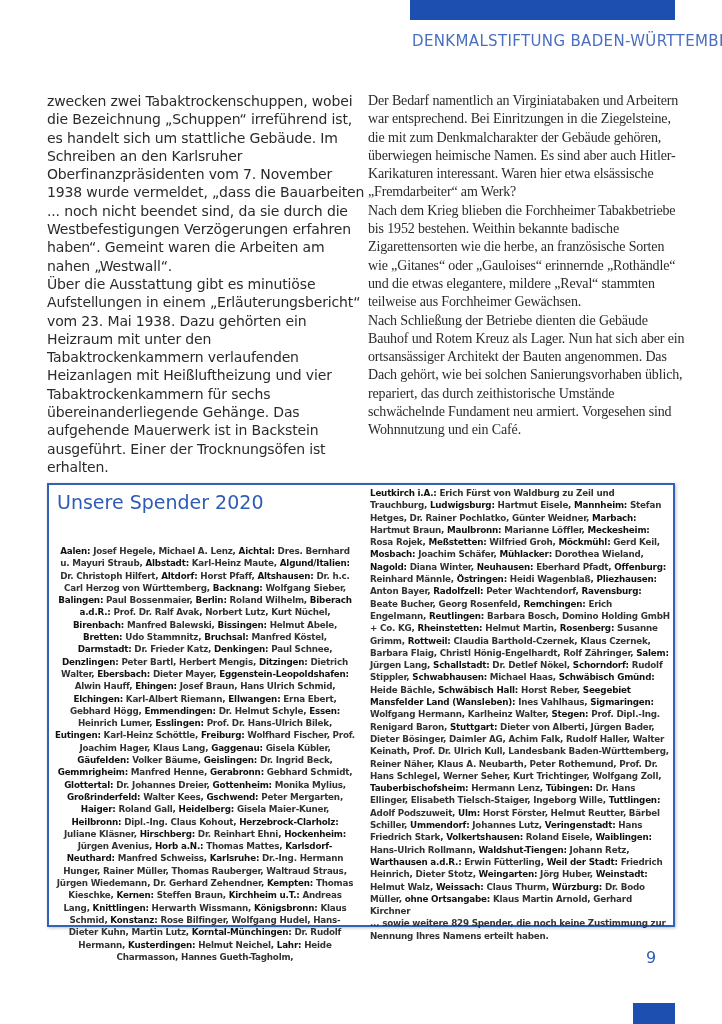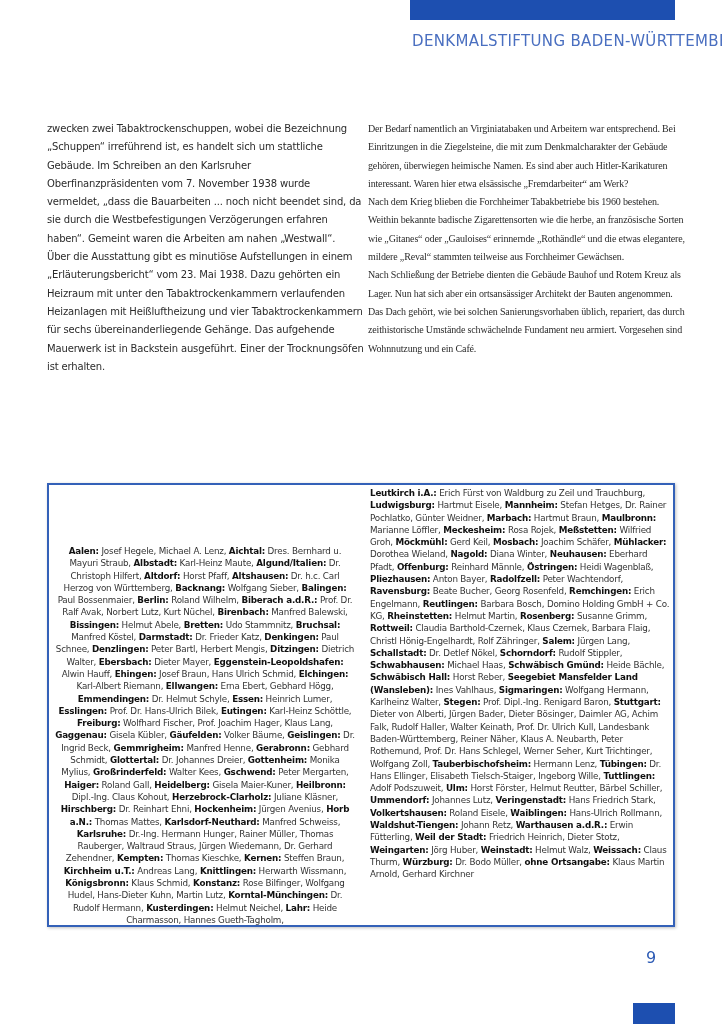--- a/index.html
+++ b/index.html
@@ -1,57 +1,59 @@
 <!DOCTYPE html>
 <html><head>
 <meta charset="utf-8">
 <style>
   html, body { margin: 0; padding: 0; background: #ffffff; }
   body { width: 722px; height: 1024px; position: relative; overflow: hidden;
          font-family: "DejaVu Sans", sans-serif; color: #2b2b2b; }
   .top-bar { position: absolute; left: 410px; top: 0; width: 265px; height: 20px; background: #1d4fb0; }
   .org-name { position: absolute; left: 412px; top: 32px; width: 265px; font-size: 15px;
               letter-spacing: 0.35px; color: #4a6fc0; white-space: nowrap; }
-  .col { position: absolute; top: 120px; width: 318px; font-size: 10px; line-height: 18.3px;
+  .col { position: absolute; top: 92px; width: 318px; font-size: 14px; line-height: 18.3px;
          color: #2b2b2b; letter-spacing: -0.15px; }
   .col p { margin: 0; }
   .col-left { left: 47px; }
   .col-right { left: 368px; font-family: Liberation Serif, serif; }
   .subheading { font-weight: bold; margin-top: 18px !important; }
   .donor-box { position: absolute; left: 47px; top: 483px; width: 628px; height: 444px;
                border: 2px solid #3461b8; box-sizing: border-box;
                box-shadow: 1px 1px 3px rgba(0,0,0,0.25); }
   .box-title { position: absolute; left: 8px; top: 6px; font-size: 19px; line-height: 22px; color: #2d5bb5; }
-  .donor-col { position: absolute; font-size: 8.75px; line-height: 12.3px; color: #333; letter-spacing: -0.2px; }
+  .donor-col { position: absolute; font-size: 8.75px; line-height: 12.3px; color: #333; letter-spacing: -0.2px; font-weight: bold; }
   .donor-col-left { left: 6px; top: 60px; width: 300px; text-align: center; }
   .donor-col-right { left: 321px; top: 2px; width: 300px; }
   .donor-col b { color: #111; }
   .page-number { position: absolute; left: 646px; top: 948px; font-size: 16px; color: #2d5bb5; }
   .bottom-bar { position: absolute; left: 633px; top: 1003px; width: 42px; height: 21px; background: #1d4fb0; }
 </style>
 </head>
 <body>
 
 <div class="top-bar"></div>
 <div class="org-name">DENKMALSTIFTUNG BADEN-WÜRTTEMBERG</div>
 
 <div class="col col-left">
   <p>zwecken zwei Tabaktrockenschuppen, wobei die Bezeichnung „Schuppen“ irreführend ist, es handelt sich um stattliche Gebäude. Im Schreiben an den Karlsruher Oberfinanzpräsidenten vom 7. November 1938 wurde vermeldet, „dass die Bauarbeiten ... noch nicht beendet sind, da sie durch die Westbefestigungen Verzögerungen erfahren haben“. Gemeint waren die Arbeiten am nahen „Westwall“.</p>
   <p>Über die Ausstattung gibt es minutiöse Aufstellungen in einem „Erläuterungsbericht“ vom 23. Mai 1938. Dazu gehörten ein Heizraum mit unter den Tabaktrockenkammern verlaufenden Heizanlagen mit Heißluftheizung und vier Tabaktrockenkammern für sechs übereinanderliegende Gehänge. Das aufgehende Mauerwerk ist in Backstein ausgeführt. Einer der Trocknungsöfen ist erhalten.</p>
 </div>
 
 <div class="col col-right">
   <p>Der Bedarf namentlich an Virginiatabaken und Arbeitern war entsprechend. Bei Einritzungen in die Ziegelsteine, die mit zum Denkmalcharakter der Gebäude gehören, überwiegen heimische Namen. Es sind aber auch Hitler-Karikaturen interessant. Waren hier etwa elsässische „Fremdarbeiter“ am Werk?</p>
-  <p>Nach dem Krieg blieben die Forchheimer Tabakbetriebe bis 1960 bestehen. Weithin bekannte badische Zigarettensorten wie die herbe, an französische Sorten wie „Gitanes“ oder „Gauloises“ erinnernde „Rothändle“ und die etwas elegantere, mildere „Reval“ stammten teilweise aus Forchheimer Gewächsen.</p>
+  <p>Nach dem Krieg blieben die Forchheimer Tabakbetriebe bis 1952 bestehen. Weithin bekannte badische Zigarettensorten wie die herbe, an französische Sorten wie „Gitanes“ oder „Gauloises“ erinnernde „Rothändle“ und die etwas elegantere, mildere „Reval“ stammten teilweise aus Forchheimer Gewächsen.</p>
   <p>Nach Schließung der Betriebe dienten die Gebäude Bauhof und Rotem Kreuz als Lager. Nun hat sich aber ein ortsansässiger Architekt der Bauten angenommen. Das Dach gehört, wie bei solchen Sanierungsvorhaben üblich, repariert, das durch zeithistorische Umstände schwächelnde Fundament neu armiert. Vorgesehen sind Wohnnutzung und ein Café.</p>
 </div>
 
 <div class="donor-box">
   <div class="box-title">
+    <div>Unsere Spender 2020</div>
   </div>
   <div class="donor-col donor-col-left" id="donor-left"><span><b>Aalen:</b><span> Josef Hegele, Michael A. Lenz, </span></span><span><b>Aichtal:</b><span> Dres. Bernhard u. Mayuri Straub, </span></span><span><b>Albstadt:</b><span> Karl-Heinz Maute, </span></span><span><b>Algund/Italien:</b><span> Dr. Christoph Hilfert, </span></span><span><b>Altdorf:</b><span> Horst Pfaff, </span></span><span><b>Altshausen:</b><span> Dr. h.c. Carl Herzog von Württemberg, </span></span><span><b>Backnang:</b><span> Wolfgang Sieber, </span></span><span><b>Balingen:</b><span> Paul Bossenmaier, </span></span><span><b>Berlin:</b><span> Roland Wilhelm, </span></span><span><b>Biberach a.d.R.:</b><span> Prof. Dr. Ralf Avak, Norbert Lutz, Kurt Nüchel, </span></span><span><b>Birenbach:</b><span> Manfred Balewski, </span></span><span><b>Bissingen:</b><span> Helmut Abele, </span></span><span><b>Bretten:</b><span> Udo Stammnitz, </span></span><span><b>Bruchsal:</b><span> Manfred Köstel, </span></span><span><b>Darmstadt:</b><span> Dr. Frieder Katz, </span></span><span><b>Denkingen:</b><span> Paul Schnee, </span></span><span><b>Denzlingen:</b><span> Peter Bartl, Herbert Mengis, </span></span><span><b>Ditzingen:</b><span> Dietrich Walter, </span></span><span><b>Ebersbach:</b><span> Dieter Mayer, </span></span><span><b>Eggenstein-Leopoldshafen:</b><span> Alwin Hauff, </span></span><span><b>Ehingen:</b><span> Josef Braun, Hans Ulrich Schmid, </span></span><span><b>Elchingen:</b><span> Karl-Albert Riemann, </span></span><span><b>Ellwangen:</b><span> Erna Ebert, Gebhard Högg, </span></span><span><b>Emmendingen:</b><span> Dr. Helmut Schyle, </span></span><span><b>Essen:</b><span> Heinrich Lumer, </span></span><span><b>Esslingen:</b><span> Prof. Dr. Hans-Ulrich Bilek, </span></span><span><b>Eutingen:</b><span> Karl-Heinz Schöttle, </span></span><span><b>Freiburg:</b><span> Wolfhard Fischer, Prof. Joachim Hager, Klaus Lang, </span></span><span><b>Gaggenau:</b><span> Gisela Kübler, </span></span><span><b>Gäufelden:</b><span> Volker Bäume, </span></span><span><b>Geislingen:</b><span> Dr. Ingrid Beck, </span></span><span><b>Gemmrigheim:</b><span> Manfred Henne, </span></span><span><b>Gerabronn:</b><span> Gebhard Schmidt, </span></span><span><b>Glottertal:</b><span> Dr. Johannes Dreier, </span></span><span><b>Gottenheim:</b><span> Monika Mylius, </span></span><span><b>Großrinderfeld:</b><span> Walter Kees, </span></span><span><b>Gschwend:</b><span> Peter Mergarten, </span></span><span><b>Haiger:</b><span> Roland Gall, </span></span><span><b>Heidelberg:</b><span> Gisela Maier-Kuner, </span></span><span><b>Heilbronn:</b><span> Dipl.-Ing. Claus Kohout, </span></span><span><b>Herzebrock-Clarholz:</b><span> Juliane Kläsner, </span></span><span><b>Hirschberg:</b><span> Dr. Reinhart Ehni, </span></span><span><b>Hockenheim:</b><span> Jürgen Avenius, </span></span><span><b>Horb a.N.:</b><span> Thomas Mattes, </span></span><span><b>Karlsdorf-Neuthard:</b><span> Manfred Schweiss, </span></span><span><b>Karlsruhe:</b><span> Dr.-Ing. Hermann Hunger, Rainer Müller, Thomas Rauberger, Waltraud Straus, Jürgen Wiedemann, Dr. Gerhard Zehendner, </span></span><span><b>Kempten:</b><span> Thomas Kieschke, </span></span><span><b>Kernen:</b><span> Steffen Braun, </span></span><span><b>Kirchheim u.T.:</b><span> Andreas Lang, </span></span><span><b>Knittlingen:</b><span> Herwarth Wissmann, </span></span><span><b>Königsbronn:</b><span> Klaus Schmid, </span></span><span><b>Konstanz:</b><span> Rose Bilfinger, Wolfgang Hudel, Hans-Dieter Kuhn, Martin Lutz, </span></span><span><b>Korntal-Münchingen:</b><span> Dr. Rudolf Hermann, </span></span><span><b>Kusterdingen:</b><span> Helmut Neichel, </span></span><span><b>Lahr:</b><span> Heide Charmasson, Hannes Gueth-Tagholm, </span></span></div>
   <div class="donor-col donor-col-right" id="donor-right">
     <span id="donor-right-entries"><span><b>Leutkirch i.A.:</b><span> Erich Fürst von Waldburg zu Zeil und Trauchburg, </span></span><span><b>Ludwigsburg:</b><span> Hartmut Eisele, </span></span><span><b>Mannheim:</b><span> Stefan Hetges, Dr. Rainer Pochlatko, Günter Weidner, </span></span><span><b>Marbach:</b><span> Hartmut Braun, </span></span><span><b>Maulbronn:</b><span> Marianne Löffler, </span></span><span><b>Meckesheim:</b><span> Rosa Rojek, </span></span><span><b>Meßstetten:</b><span> Wilfried Groh, </span></span><span><b>Möckmühl:</b><span> Gerd Keil, </span></span><span><b>Mosbach:</b><span> Joachim Schäfer, </span></span><span><b>Mühlacker:</b><span> Dorothea Wieland, </span></span><span><b>Nagold:</b><span> Diana Winter, </span></span><span><b>Neuhausen:</b><span> Eberhard Pfadt, </span></span><span><b>Offenburg:</b><span> Reinhard Männle, </span></span><span><b>Östringen:</b><span> Heidi Wagenblaß, </span></span><span><b>Pliezhausen:</b><span> Anton Bayer, </span></span><span><b>Radolfzell:</b><span> Peter Wachtendorf, </span></span><span><b>Ravensburg:</b><span> Beate Bucher, Georg Rosenfeld, </span></span><span><b>Remchingen:</b><span> Erich Engelmann, </span></span><span><b>Reutlingen:</b><span> Barbara Bosch, Domino Holding GmbH + Co. KG, </span></span><span><b>Rheinstetten:</b><span> Helmut Martin, </span></span><span><b>Rosenberg:</b><span> Susanne Grimm, </span></span><span><b>Rottweil:</b><span> Claudia Barthold-Czernek, Klaus Czernek, Barbara Flaig, Christl Hönig-Engelhardt, Rolf Zähringer, </span></span><span><b>Salem:</b><span> Jürgen Lang, </span></span><span><b>Schallstadt:</b><span> Dr. Detlef Nökel, </span></span><span><b>Schorndorf:</b><span> Rudolf Stippler, </span></span><span><b>Schwabhausen:</b><span> Michael Haas, </span></span><span><b>Schwäbisch Gmünd:</b><span> Heide Bächle, </span></span><span><b>Schwäbisch Hall:</b><span> Horst Reber, </span></span><span><b>Seegebiet Mansfelder Land (Wansleben):</b><span> Ines Vahlhaus, </span></span><span><b>Sigmaringen:</b><span> Wolfgang Hermann, Karlheinz Walter, </span></span><span><b>Stegen:</b><span> Prof. Dipl.-Ing. Renigard Baron, </span></span><span><b>Stuttgart:</b><span> Dieter von Alberti, Jürgen Bader, Dieter Bösinger, Daimler AG, Achim Falk, Rudolf Haller, Walter Keinath, Prof. Dr. Ulrich Kull, Landesbank Baden-Württemberg, Reiner Näher, Klaus A. Neubarth, Peter Rothemund, Prof. Dr. Hans Schlegel, Werner Seher, Kurt Trichtinger, Wolfgang Zoll, </span></span><span><b>Tauberbischofsheim:</b><span> Hermann Lenz, </span></span><span><b>Tübingen:</b><span> Dr. Hans Ellinger, Elisabeth Tielsch-Staiger, Ingeborg Wille, </span></span><span><b>Tuttlingen:</b><span> Adolf Podszuweit, </span></span><span><b>Ulm:</b><span> Horst Förster, Helmut Reutter, Bärbel Schiller, </span></span><span><b>Ummendorf:</b><span> Johannes Lutz, </span></span><span><b>Veringenstadt:</b><span> Hans Friedrich Stark, </span></span><span><b>Volkertshausen:</b><span> Roland Eisele, </span></span><span><b>Waiblingen:</b><span> Hans-Ulrich Rollmann, </span></span><span><b>Waldshut-Tiengen:</b><span> Johann Retz, </span></span><span><b>Warthausen a.d.R.:</b><span> Erwin Fütterling, </span></span><span><b>Weil der Stadt:</b><span> Friedrich Heinrich, Dieter Stotz, </span></span><span><b>Weingarten:</b><span> Jörg Huber, </span></span><span><b>Weinstadt:</b><span> Helmut Walz, </span></span><span><b>Weissach:</b><span> Claus Thurm, </span></span><span><b>Würzburg:</b><span> Dr. Bodo Müller, </span></span><span><b>ohne Ortsangabe:</b><span> Klaus Martin Arnold, Gerhard Kirchner </span></span></span>
+    <div>... sowie weitere 829 Spender, die noch keine Zustimmung zur Nennung Ihres Namens erteilt haben.</div>
   </div>
 </div>
 
 <div class="page-number">9</div>
 <div class="bottom-bar"></div>
 
 </body></html>

